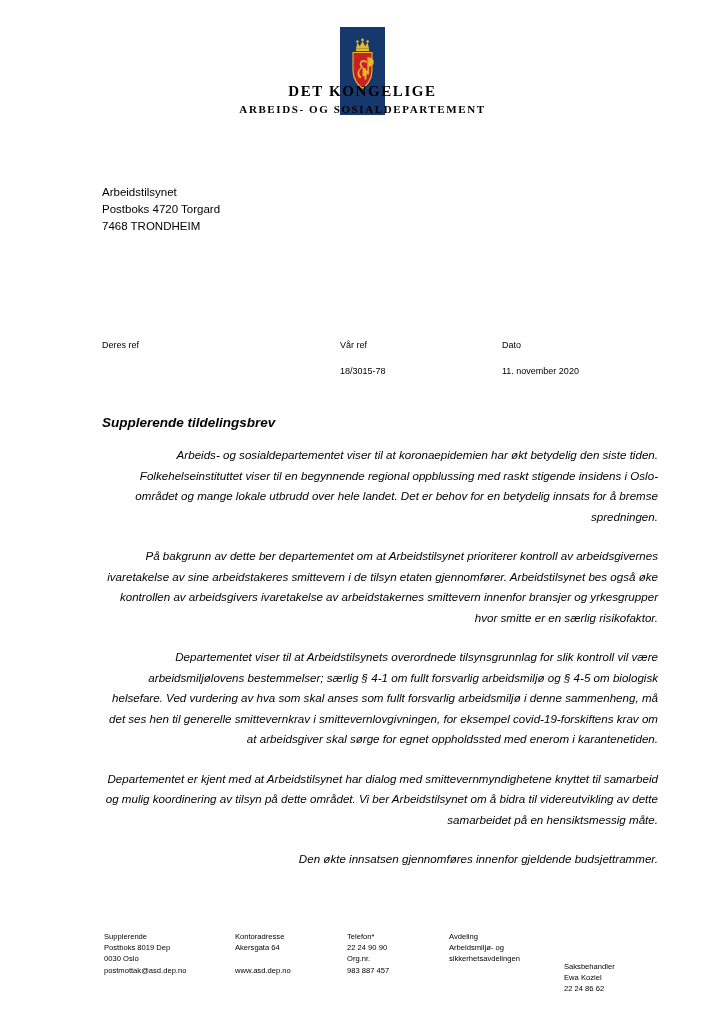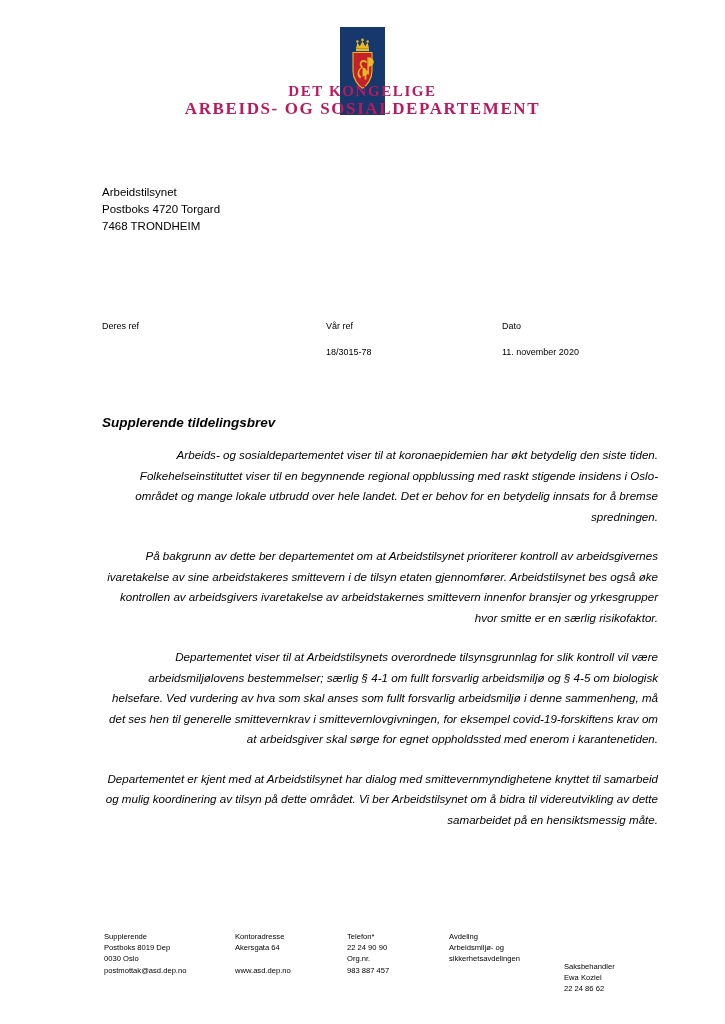--- a/index.html
+++ b/index.html
@@ -43,30 +43,30 @@
     width: 45px;
     height: 88px;
   }
   .wordmark {
     position: absolute;
     left: 0;
     top: 58px;
     width: 725px;
     text-align: center;
     font-family: "Liberation Serif", serif;
-    color: #be185d;
+    color: #000000;
     font-weight: bold;
     letter-spacing: 1.6px;
   }
   .wordmark-line1 {
     font-size: 15px;
     line-height: 18px;
   }
   .wordmark-line2 {
-    font-size: 17px;
+    font-size: 11px;
     line-height: 18px;
   }
 
   
   .recipient {
     position: absolute;
     left: 102px;
     top: 184px;
     font-size: 11.5px;
     line-height: 17px;
@@ -80,23 +80,23 @@
     top: 317px;
     width: 530px;
     font-size: 9px;
     line-height: 18px;
   }
   .refrow .col {
     position: absolute;
     top: 0;
   }
   .col-deres { left: 0; }
-  .col-var   { left: 224px; }
+  .col-var   { left: 238px; }
   .col-dato  { left: 400px; }
-  .ref-label { color: #000; }
+  .ref-label { color: #000; margin-top: 19px; }
   .ref-value { margin-top: 8px; }
 
   
   .body-block {
     position: absolute;
     left: 102px;
     top: 414px;
     width: 556px;
     font-style: italic;
   }
@@ -197,20 +197,21 @@
       <div class="ref-value">11. november 2020</div>
     </div>
   </div>
 
   <div class="body-block">
     <h1 class="doc-title">Supplerende tildelingsbrev</h1>
     <p class="para">Arbeids- og sosialdepartementet viser til at koronaepidemien har økt betydelig den siste tiden. Folkehelseinstituttet viser til en begynnende regional oppblussing med raskt stigende insidens i Oslo-området og mange lokale utbrudd over hele landet. Det er behov for en betydelig innsats for å bremse spredningen.</p>
     <p class="para">På bakgrunn av dette ber departementet om at Arbeidstilsynet prioriterer kontroll av arbeidsgivernes ivaretakelse av sine arbeidstakeres smittevern i de tilsyn etaten gjennomfører. Arbeidstilsynet bes også øke kontrollen av arbeidsgivers ivaretakelse av arbeidstakernes smittevern innenfor bransjer og yrkesgrupper hvor smitte er en særlig risikofaktor.</p>
     <p class="para">Departementet viser til at Arbeidstilsynets overordnede tilsynsgrunnlag for slik kontroll vil være arbeidsmiljølovens bestemmelser; særlig § 4-1 om fullt forsvarlig arbeidsmiljø og § 4-5 om biologisk helsefare. Ved vurdering av hva som skal anses som fullt forsvarlig arbeidsmiljø i denne sammenheng, må det ses hen til generelle smittevernkrav i smittevernlovgivningen, for eksempel covid-19-forskiftens krav om at arbeidsgiver skal sørge for egnet oppholdssted med enerom i karantenetiden.</p>
     <p class="para">Departementet er kjent med at Arbeidstilsynet har dialog med smittevernmyndighetene knyttet til samarbeid og mulig koordinering av tilsyn på dette området. Vi ber Arbeidstilsynet om å bidra til videreutvikling av dette samarbeidet på en hensiktsmessig måte.</p>
+    <p class="para">Den økte innsatsen gjennomføres innenfor gjeldende budsjettrammer.</p>
   </div>
 
   <div class="footer">
 
     <div class="fcol fcol-1">
       <div class="f-head">Supplerende</div>
       <div>Postboks 8019 Dep</div>
       <div>0030 Oslo</div>
       <div>postmottak@asd.dep.no</div>
     </div>

